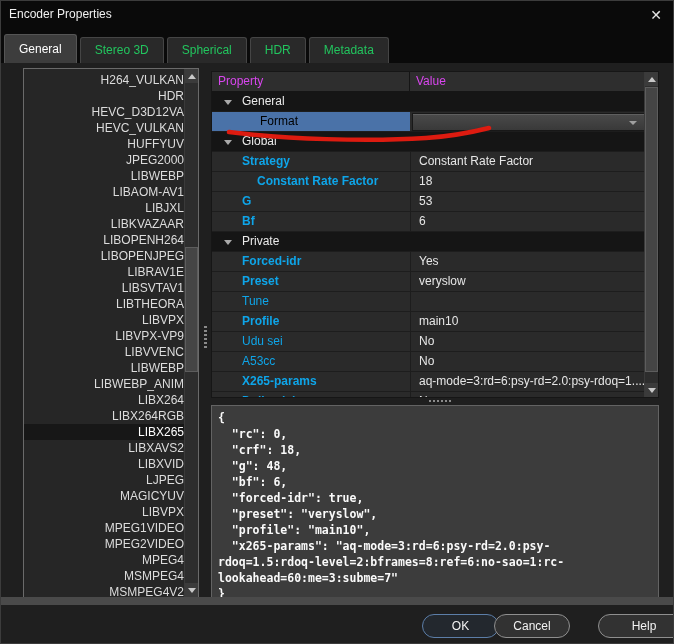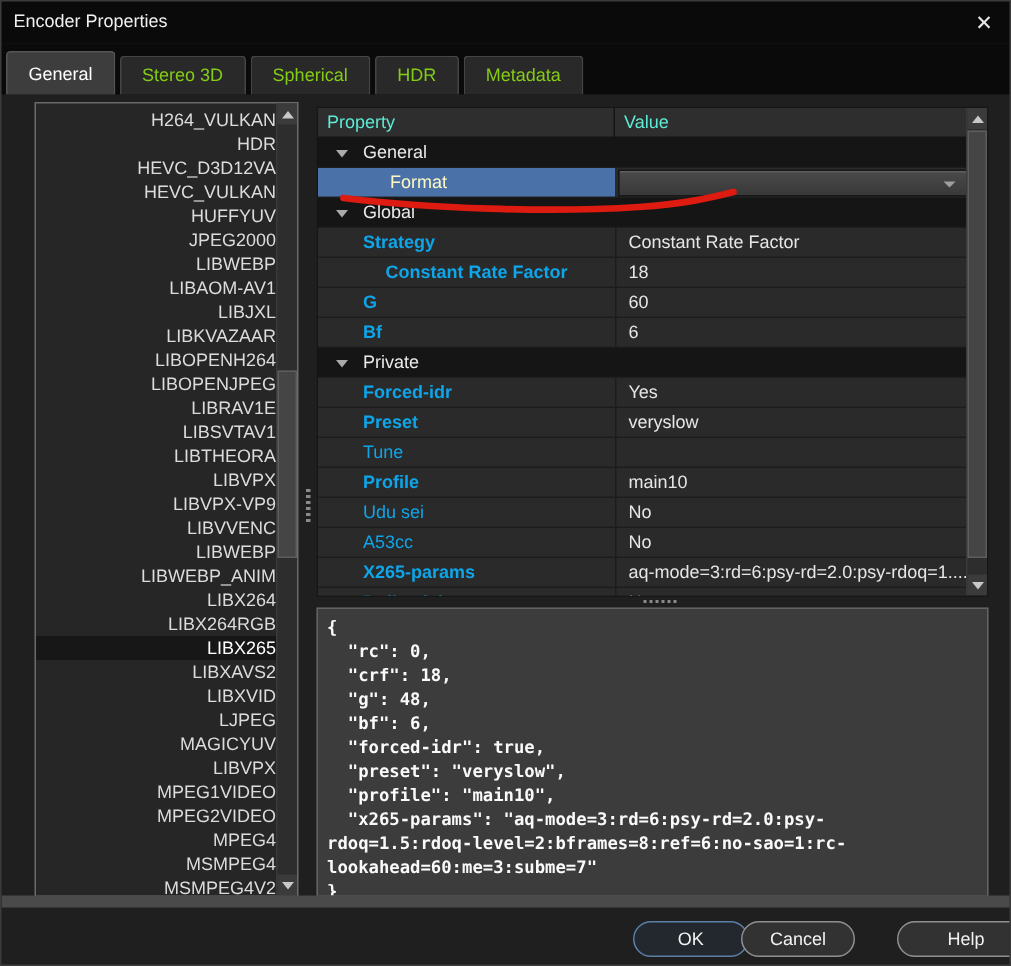--- a/index.html
+++ b/index.html
@@ -4,47 +4,47 @@
 <style>
   html,body{margin:0;padding:0;background:#101010;}
   *{box-sizing:border-box;font-family:"Liberation Sans",sans-serif;}
   .window{position:relative;width:674px;height:644px;background:#1f1f1f;overflow:hidden;border:1px solid #3c3c3c;}
   
   .titlebar{position:absolute;left:0;top:0;width:100%;height:28px;background:#0a0a0a;}
   .title{position:absolute;left:8px;top:6px;font-size:12px;color:#f0f0f0;}
   .close-btn{position:absolute;right:6px;top:3px;width:22px;height:22px;color:#e6e6e6;font-size:14px;line-height:22px;text-align:center;cursor:pointer;}
   
   .tabbar{position:absolute;left:0;top:28px;width:100%;height:34px;background:#0a0a0a;display:flex;align-items:flex-end;padding-left:3px;}
-  .tab{height:26px;padding:0 14px;background:#292929;border:1px solid #454545;border-bottom:none;border-radius:3px 3px 0 0;color:#84cc16;font-size:12px;line-height:25px;margin-right:3px;cursor:pointer;}
+  .tab{height:26px;padding:0 14px;background:#292929;border:1px solid #454545;border-bottom:none;border-radius:3px 3px 0 0;color:#22c55e;font-size:12px;line-height:25px;margin-right:3px;cursor:pointer;}
   .tab.selected{height:29px;background:#3d3d3d;line-height:28px;color:#ffffff;border-color:#555555;}
   
   .listbox{position:absolute;left:22px;top:67px;width:176px;height:530px;background:#262626;border:1px solid #6a6a6a;overflow:hidden;}
   .li{height:16px;line-height:16px;padding-left:32px;font-size:12px;color:#dcdcdc;white-space:nowrap;cursor:pointer;text-align:right;}
   .li.sel{background:#171717;color:#ffffff;}
   .list-items{position:absolute;left:0;top:3px;right:14px;bottom:0;}
   
   .vscroll{position:absolute;top:0;right:0;width:14px;bottom:0;background:#2d2d2d;border-left:1px solid #3a3a3a;}
   .sbtn{position:absolute;left:0;width:13px;height:14px;background:#3b3b3b;cursor:pointer;}
   .sbtn.up{top:0;}
   .sbtn.down{bottom:0;}
   .sbtn::after{content:"";position:absolute;left:3px;}
   .sbtn.up::after{top:5px;border-left:4px solid transparent;border-right:4px solid transparent;border-bottom:5px solid #c8c8c8;}
   .sbtn.down::after{top:5px;border-left:4px solid transparent;border-right:4px solid transparent;border-top:5px solid #c8c8c8;}
   .sthumb{position:absolute;left:0;width:13px;background:#454545;border:1px solid #5d5d5d;cursor:grab;}
   
   .proptable{position:absolute;left:210px;top:70px;width:448px;height:327px;background:#272727;border:1px solid #161616;overflow:hidden;}
   .phead{position:absolute;left:0;top:0;width:434px;height:20px;background:#2e2e2e;border-bottom:1px solid #151515;}
-  .phead .hcell{position:absolute;top:0;height:20px;font-size:12px;color:#5eead4;line-height:19px;padding-left:6px;}
+  .phead .hcell{position:absolute;top:0;height:20px;font-size:12px;color:#d946ef;line-height:19px;padding-left:6px;}
   .hcell.c1{left:0;width:198px;border-right:1px solid #151515;}
   .hcell.c2{left:198px;right:0;width:236px;}
   .rows{position:absolute;left:0;top:20px;width:434px;}
   .row{position:relative;width:434px;height:20px;border-bottom:1px solid #1d1d1d;}
   .row.group{background:#151515;}
   .row.prop{background:#2a2a2a;}
-  .row.prop.hl .pcell{background:#4a72a8;color:#fef9c3;padding-left:48px;}
+  .row.prop.hl .pcell{background:#4a72a8;color:#000000;padding-left:48px;}
   .tri{position:absolute;left:12px;top:8px;width:0;height:0;border-left:4px solid transparent;border-right:4px solid transparent;border-top:5px solid #aaaaaa;cursor:pointer;}
   .glabel{position:absolute;left:30px;top:0;font-size:12px;color:#eaeaea;line-height:19px;}
   .pcell{position:absolute;left:0;top:0;width:198px;height:19px;font-size:12px;color:#0ea5e9;line-height:19px;padding-left:30px;white-space:nowrap;overflow:hidden;}
   .pcell.ind2{padding-left:45px;}
   .pcell.b{font-weight:bold;}
   .vcell{position:absolute;left:198px;top:0;right:0;width:236px;height:19px;border-left:1px solid #1d1d1d;font-size:12px;color:#e6e6e6;line-height:19px;padding-left:8px;white-space:nowrap;overflow:hidden;}
   .combo{position:absolute;left:200px;top:1px;width:233px;height:18px;background:linear-gradient(#4a4a4a,#393939);border:1px solid #181818;box-shadow:inset 0 1px 0 #5f5f5f;cursor:pointer;}
   .combo .ctext{position:absolute;left:7px;top:16px;font-size:12px;color:#f2f2f2;line-height:17px;}
   .combo .carrow{position:absolute;right:7px;top:7px;width:0;height:0;border-left:4px solid transparent;border-right:4px solid transparent;border-top:4px solid #9f9f9f;}
   
@@ -159,21 +159,21 @@
         <div class="row prop">
           <div class="pcell b">Strategy</div>
           <div class="vcell">Constant Rate Factor</div>
         </div>
         <div class="row prop">
           <div class="pcell b ind2">Constant Rate Factor</div>
           <div class="vcell">18</div>
         </div>
         <div class="row prop">
           <div class="pcell b">G</div>
-          <div class="vcell">60</div>
+          <div class="vcell">53</div>
         </div>
         <div class="row prop">
           <div class="pcell b">Bf</div>
           <div class="vcell">6</div>
         </div>
         <div class="row group">
           <span class="tri"></span>
           <span class="glabel">Private</span>
         </div>
         <div class="row prop">

